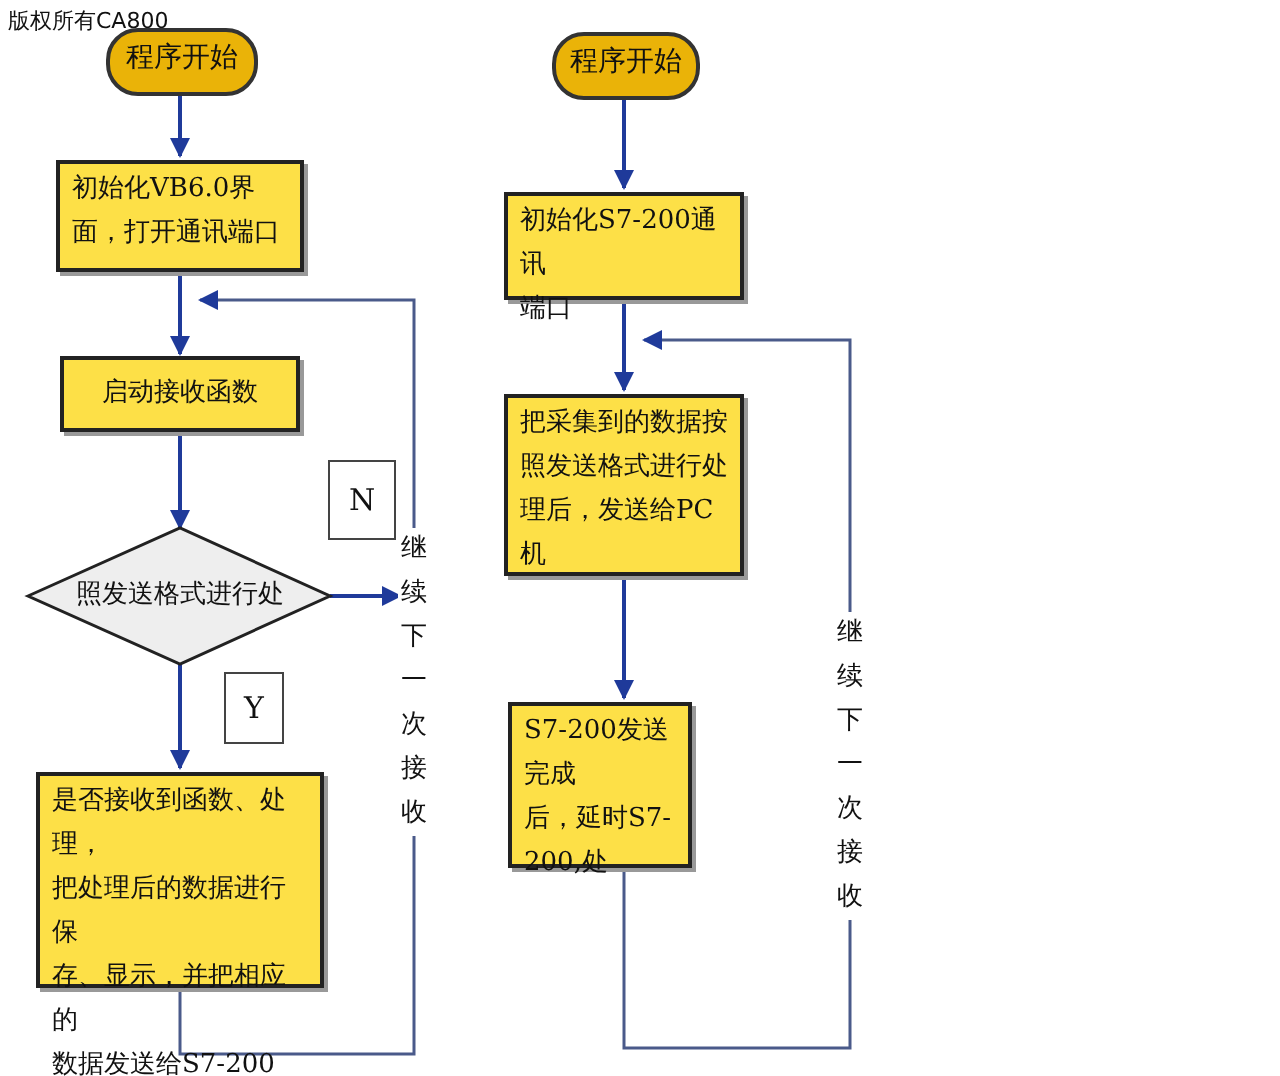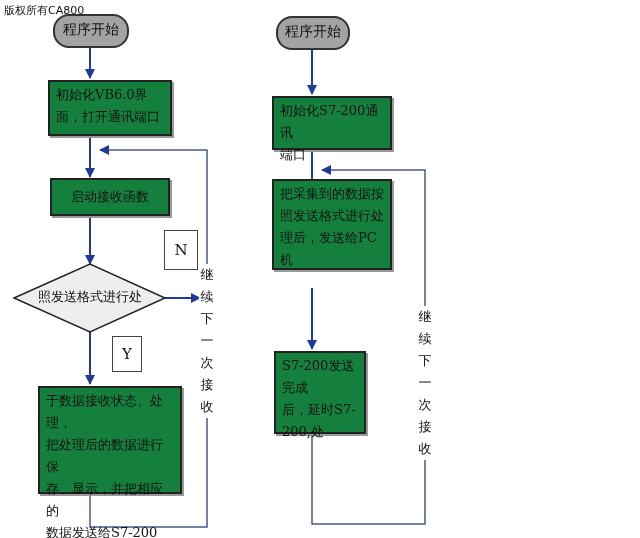--- a/index.html
+++ b/index.html
@@ -2,24 +2,24 @@
 <html><head>
 <meta charset="utf-8">
 <style>
   html, body { margin:0; padding:0; background:#ffffff; }
   body { width:640px; height:538px; position:relative; overflow:hidden;
          font-family: "DejaVu Serif", "Liberation Serif", serif; color:#111; }
   #canvas { position:absolute; left:0; top:0; }
   .watermark { position:absolute; left:4px; top:3px; font-size:11px;
                font-family:"DejaVu Sans", "Liberation Sans", sans-serif; color:#111; }
   .terminal { position:absolute; border:2px solid #333; border-radius:16px;
-              background:#a3a3a3; font-size:14px; text-align:center; line-height:26px; }
-  .box { position:absolute; border:2px solid #222; background:#15803d;
+              background:#eab308; font-size:14px; text-align:center; line-height:26px; }
+  .box { position:absolute; border:2px solid #222; background:#fde047;
          font-size:13px; line-height:22px; padding:2px 6px; box-sizing:border-box;
-         box-shadow:2px 2px 0 #999;margin-left:20px; }
+         box-shadow:2px 2px 0 #999; }
   .box.center { text-align:center; display:flex; align-items:center; justify-content:center; }
   .diamond-label { position:absolute; font-size:13px; text-align:center; }
   .tag { position:absolute; border:1px solid #444; background:#fff; font-size:15px;
          text-align:center; font-family:"DejaVu Serif", serif; }
   .vtext { position:absolute; width:16px; font-size:13px; line-height:22px;
            text-align:center; background:#fff; }
   .vtext span { display:block; }
 </style>
 </head>
 <body>
@@ -50,41 +50,41 @@
 <div class="terminal" style="left:53px;top:14px;width:72px;height:30px;">程序开始</div>
 <div class="box" style="left:28px;top:80px;width:124px;height:56px;">
   <div>初始化VB6.0界</div>
   <div>面，打开通讯端口</div>
 </div>
 <div class="box center" style="left:30px;top:178px;width:120px;height:38px;text-align:center;">启动接收函数</div>
 <div class="diamond-label" style="left:30px;top:288px;width:120px;">照发送格式进行处</div>
 <div class="tag" style="left:164px;top:230px;width:32px;height:38px;line-height:38px;">N</div>
 <div class="tag" style="left:112px;top:336px;width:28px;height:34px;line-height:34px;">Y</div>
 <div class="box" style="left:18px;top:386px;width:144px;height:108px;">
-  <div>于数据接收状态、处理，</div>
+  <div>是否接收到函数、处理，</div>
   <div>把处理后的数据进行保</div>
   <div>存、显示，并把相应的</div>
   <div>数据发送给S7-200</div>
 </div>
 <div class="vtext" style="left:199px;top:264px;">
   <span>继</span>
   <span>续</span>
   <span>下</span>
   <span>一</span>
   <span>次</span>
   <span>接</span>
   <span>收</span>
 </div>
 
 <div class="terminal" style="left:276px;top:16px;width:70px;height:30px;">程序开始</div>
 <div class="box" style="left:252px;top:96px;width:120px;height:54px;">
   <div>初始化S7-200通讯</div>
   <div>端口</div>
 </div>
-<div class="box" style="left:252px;top:179px;width:120px;height:91px;">
+<div class="box" style="left:252px;top:197px;width:120px;height:91px;">
   <div>把采集到的数据按</div>
   <div>照发送格式进行处</div>
   <div>理后，发送给PC机</div>
 </div>
 <div class="box" style="left:254px;top:351px;width:92px;height:83px;">
   <div>S7-200发送完成</div>
   <div>后，延时S7-200,处</div>
 </div>
 <div class="vtext" style="left:417px;top:306px;">
   <span>继</span>

